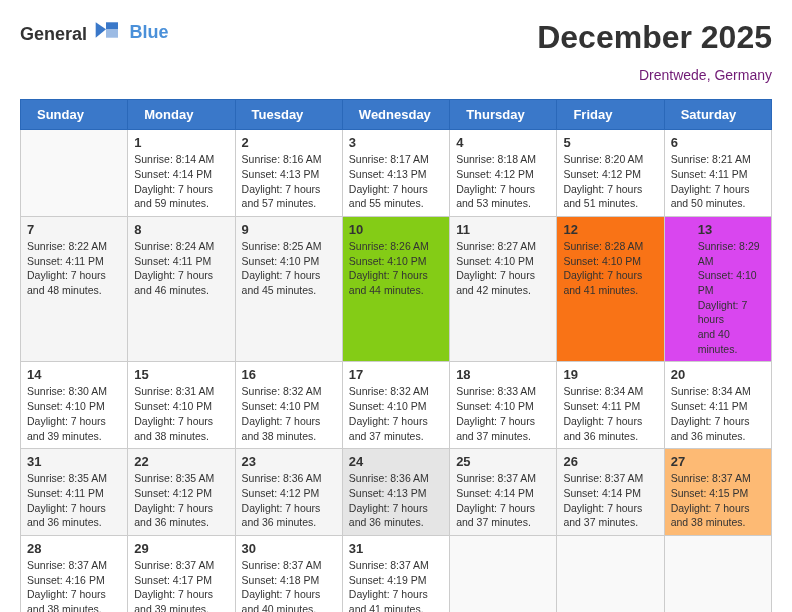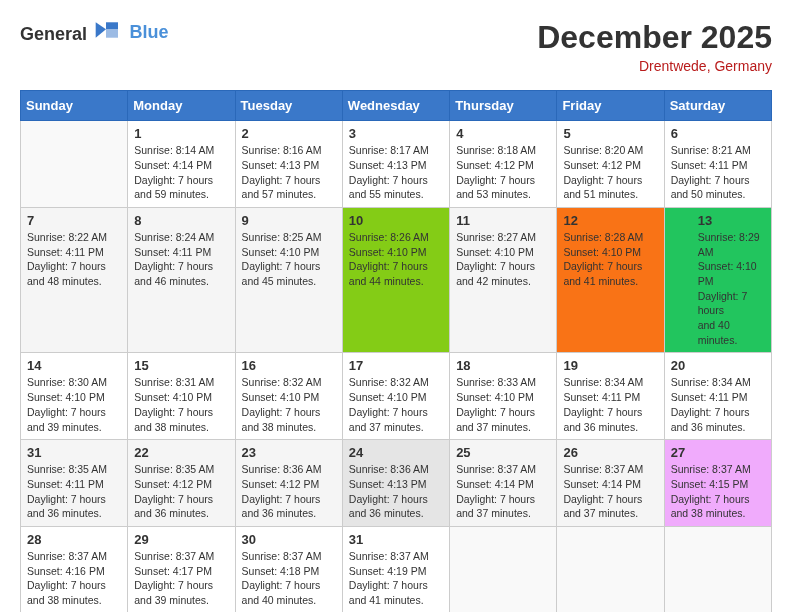--- a/index.html
+++ b/index.html
@@ -40,34 +40,34 @@
       text-align: right;
     }
     .month-title {
       font-size: 32px;
       font-weight: bold;
       color: #333;
       line-height: 1.1;
     }
     .location {
       font-size: 14px;
-      color: #b91c1c;
-      margin-top: 3px;
+      color: #701a75;
+      margin-top: 12px;
     }
     .calendar {
       width: 100%;
       border-collapse: collapse;
       border: 1px solid #ccc;
     }
     .calendar th {
       background-color: #3a78c9;
       color: white;
       font-size: 13px;
       font-weight: bold;
-      padding: 7px 5px;
+      padding: 7px 16px;
       text-align: left;
       border: 1px solid #2a68b9;
     }
     .calendar td {
       vertical-align: top;
       border: 1px solid #ccc;
       padding: 5px 6px;
       width: 107px;
       min-height: 80px;
       background: #fff;
@@ -174,21 +174,21 @@
           <div class="day-info">Sunrise: 8:26 AM<br>Sunset: 4:10 PM<br>Daylight: 7 hours<br>and 44 minutes.</div>
         </td>
         <td style="background: rgb(245, 245, 245);">
           <div class="day-number">11</div>
           <div class="day-info">Sunrise: 8:27 AM<br>Sunset: 4:10 PM<br>Daylight: 7 hours<br>and 42 minutes.</div>
         </td>
         <td style="background: #f97316; margin-left: 48px;">
           <div class="day-number">12</div>
           <div class="day-info">Sunrise: 8:28 AM<br>Sunset: 4:10 PM<br>Daylight: 7 hours<br>and 41 minutes.</div>
         </td>
-        <td style="background: #22c55e; padding-left: 33px;">
+        <td style="background: #d946ef; padding-left: 33px;">
           <div class="day-number">13</div>
           <div class="day-info">Sunrise: 8:29 AM<br>Sunset: 4:10 PM<br>Daylight: 7 hours<br>and 40 minutes.</div>
         </td>
       </tr>
       <tr>
         <td>
           <div class="day-number">14</div>
           <div class="day-info">Sunrise: 8:30 AM<br>Sunset: 4:10 PM<br>Daylight: 7 hours<br>and 39 minutes.</div>
         </td>
         <td>
@@ -234,21 +234,21 @@
           <div class="day-info">Sunrise: 8:36 AM<br>Sunset: 4:13 PM<br>Daylight: 7 hours<br>and 36 minutes.</div>
         </td>
         <td style="background: rgb(245, 245, 245);">
           <div class="day-number">25</div>
           <div class="day-info">Sunrise: 8:37 AM<br>Sunset: 4:14 PM<br>Daylight: 7 hours<br>and 37 minutes.</div>
         </td>
         <td style="background: rgb(245, 245, 245); margin-top: 20px;">
           <div class="day-number">26</div>
           <div class="day-info">Sunrise: 8:37 AM<br>Sunset: 4:14 PM<br>Daylight: 7 hours<br>and 37 minutes.</div>
         </td>
-        <td style="background: #f0abfc; margin-top: 20px;">
+        <td style="background: #fdba74; margin-top: 20px;">
           <div class="day-number">27</div>
           <div class="day-info">Sunrise: 8:37 AM<br>Sunset: 4:15 PM<br>Daylight: 7 hours<br>and 38 minutes.</div>
         </td>
       </tr>
       <tr>
         <td>
           <div class="day-number">28</div>
           <div class="day-info">Sunrise: 8:37 AM<br>Sunset: 4:16 PM<br>Daylight: 7 hours<br>and 38 minutes.</div>
         </td>
         <td>

